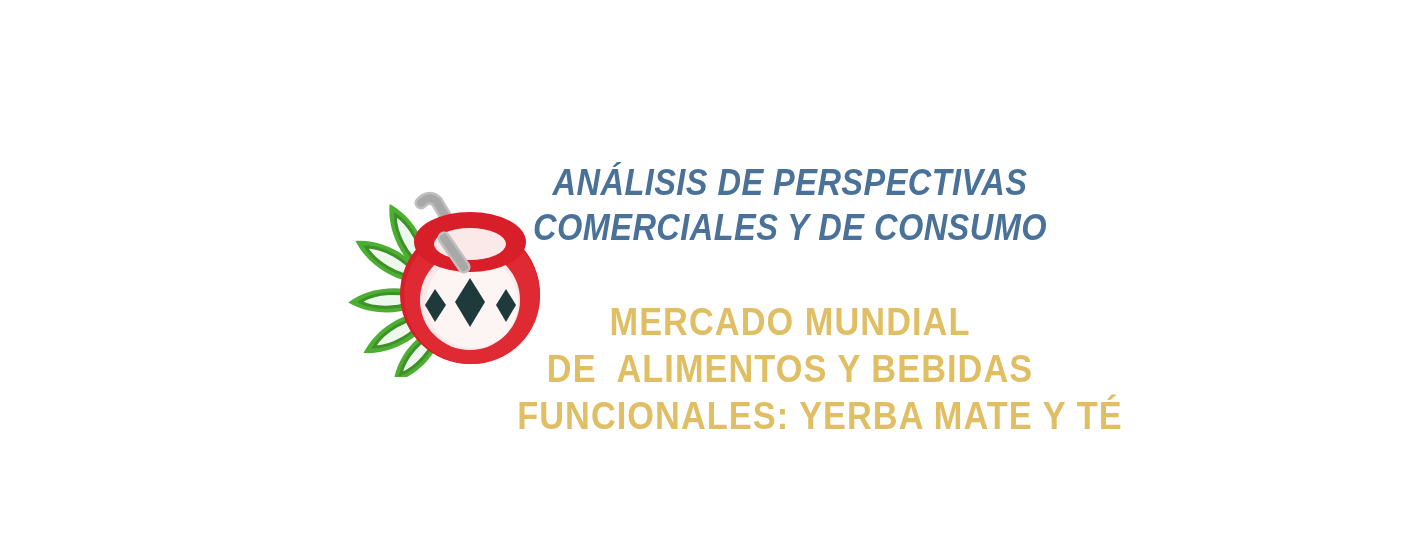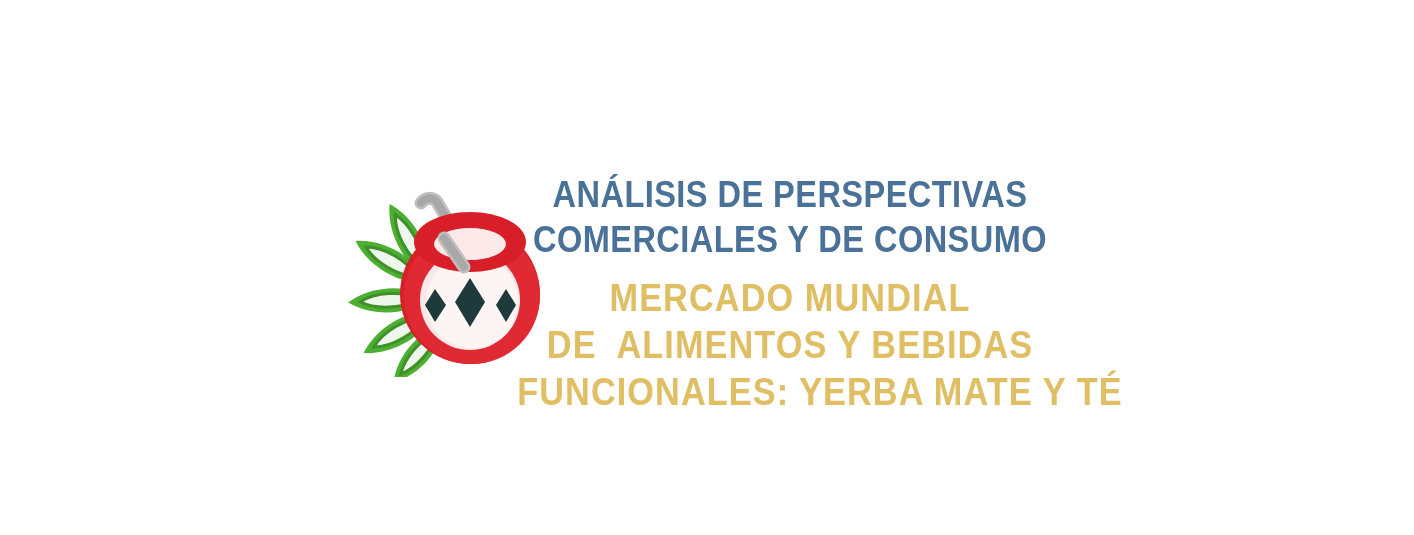--- a/index.html
+++ b/index.html
@@ -38,36 +38,38 @@
   
   #text-block {
     position: absolute;
     left: 480px;
     top: 160px;
     width: 620px;
     text-align: center;
   }
 
   .title-group {
-    margin: 12px;
+    margin: 0;
     padding: 0;
+    font-style: italic;
   }
   .title-line {
     font-family: "Liberation Sans Narrow", "Liberation Sans", sans-serif;
     font-weight: 700;
     font-size: 37px;
     line-height: 45px;
     letter-spacing: 0.5px;
     color: #4a7197;
     white-space: pre;
     transform: scaleX(0.88);
     transform-origin: center center;
   }
 
   .subtitle-group {
+    margin-top: 48px;
   }
   .subtitle-line {
     font-family: "Liberation Sans Narrow", "Liberation Sans", sans-serif;
     font-weight: 700;
     font-size: 39px;
     line-height: 47px;
     letter-spacing: 1.2px;
     color: #e0be64;
     white-space: pre;
     transform: scaleX(0.88);

